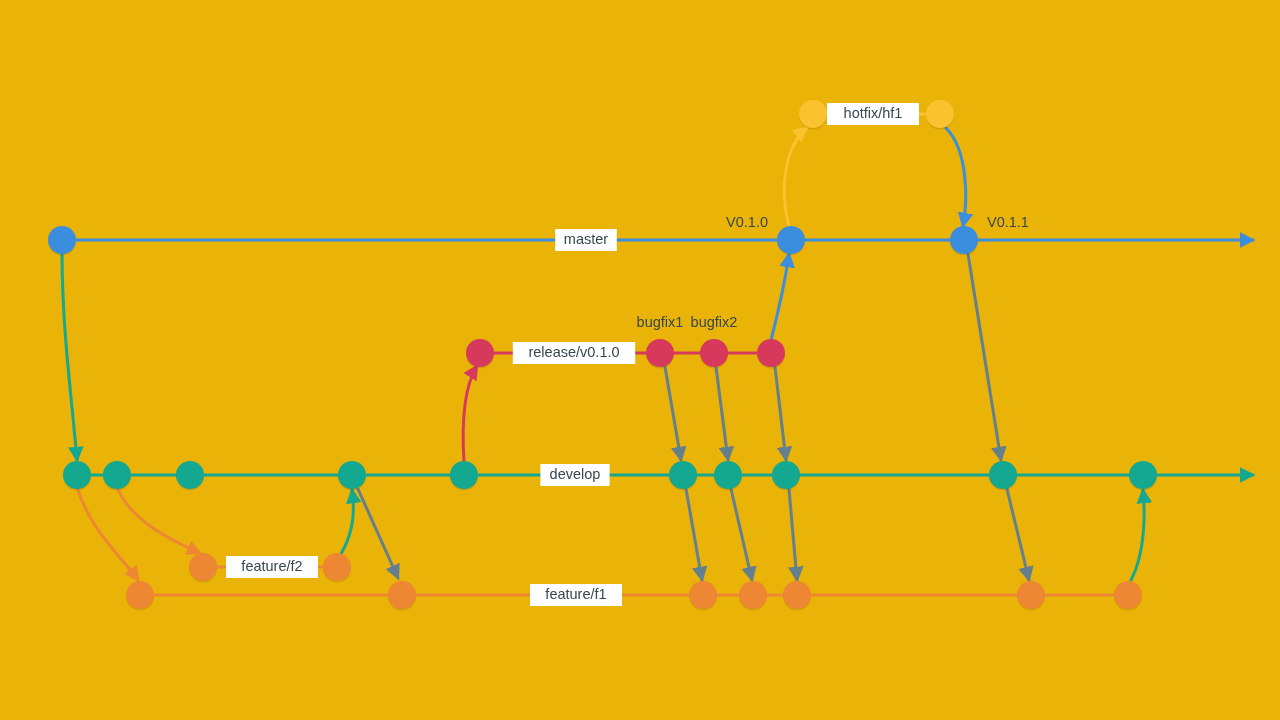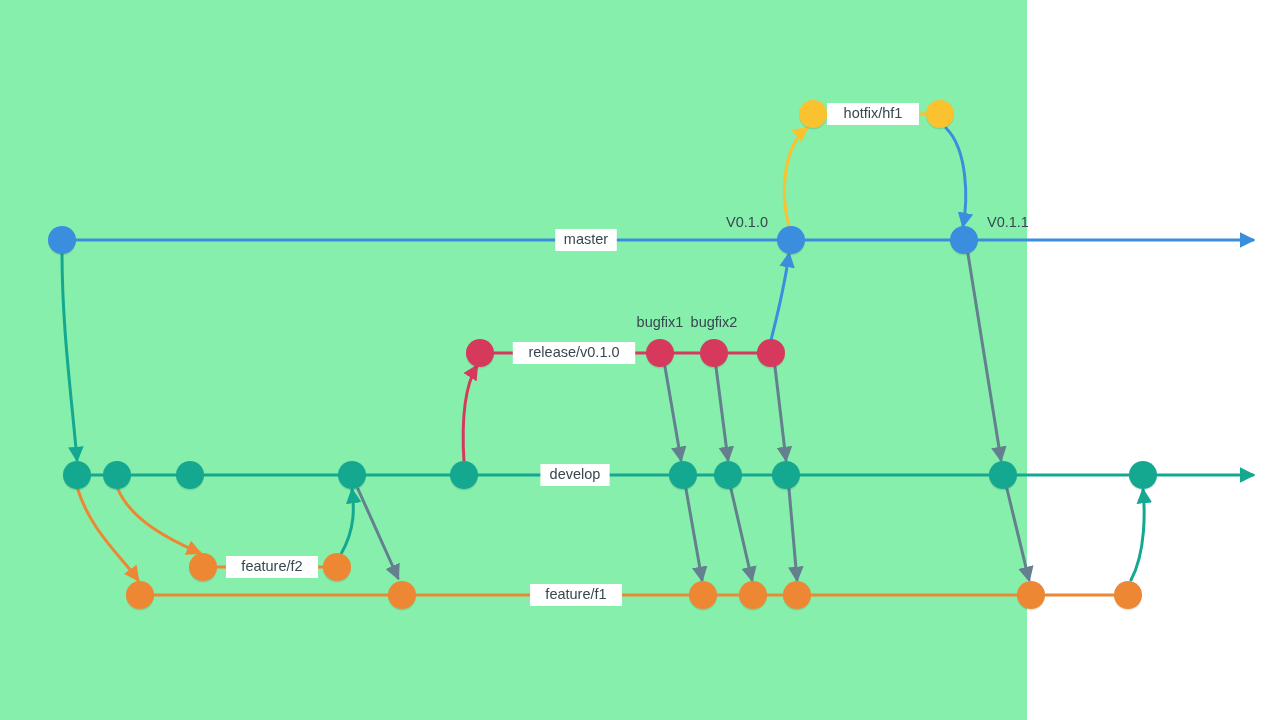--- a/index.html
+++ b/index.html
@@ -6,23 +6,23 @@
     margin: 0;
     padding: 0;
     background: #ffffff;
     width: 1280px;
     height: 720px;
     overflow: hidden;
     font-family: "Liberation Sans", sans-serif;
   }
   #diagram-root {
     position: relative;
-    width: 1027px;
+    width: 1280px;
     height: 720px;
-    background: #86efac;
+    background: #eab308;
   }
   svg#git-graph {
     display: block;
     width: 1280px;
     height: 720px;
   }
   .branch-line { fill: none; stroke-linecap: round; }
   .merge-curve { fill: none; stroke-linecap: round; stroke-linejoin: round; }
   .commit-node { stroke: none; }
   .node-shadow { fill: rgba(0,0,0,0.10); }

